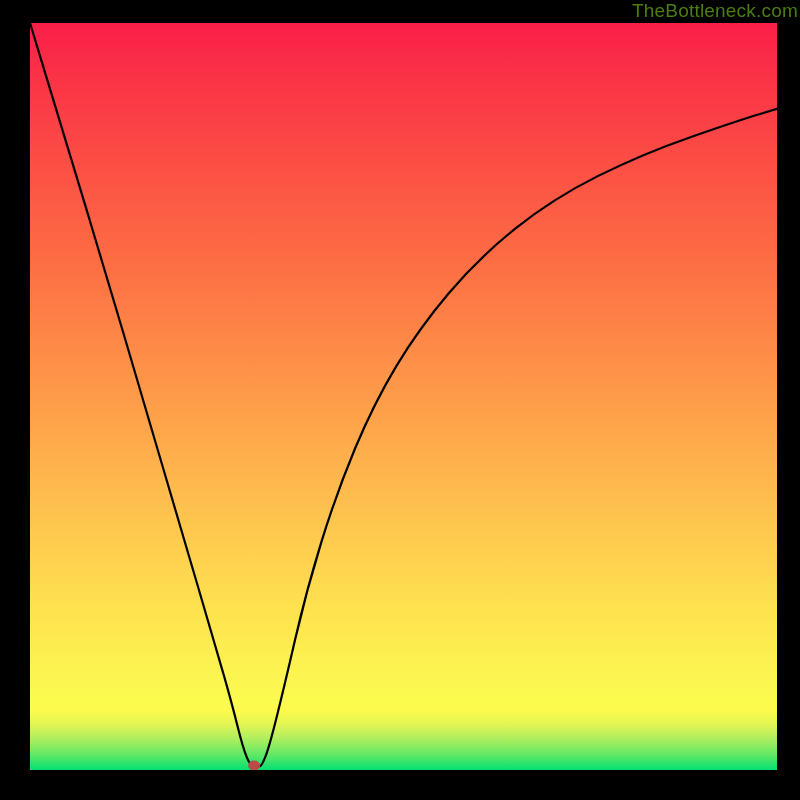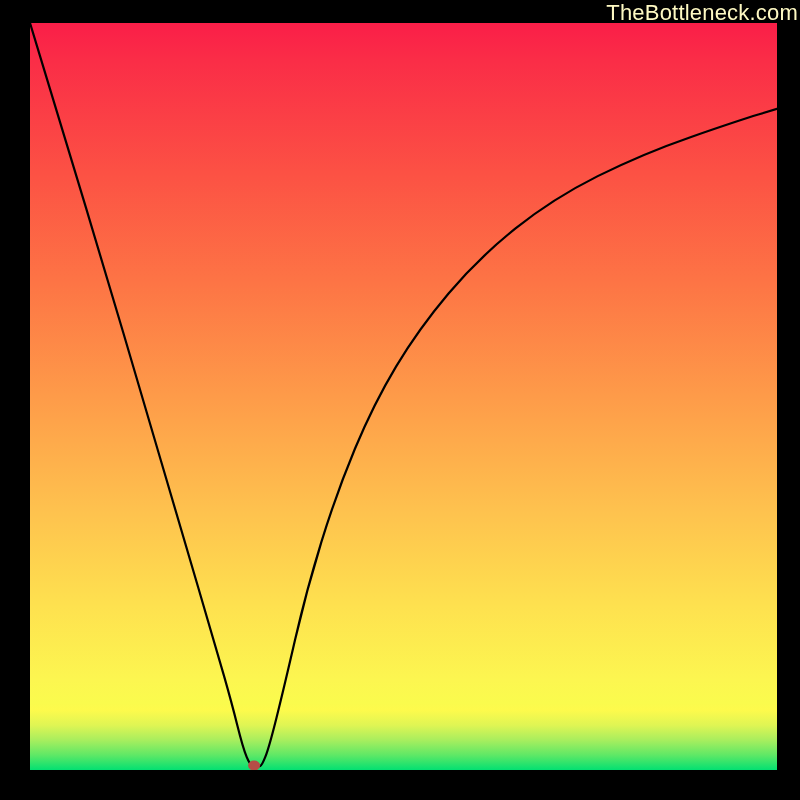--- a/index.html
+++ b/index.html
@@ -39,22 +39,22 @@
       #fc5144 80%,
       #fa2d47 95%,
       #fa1e48 100%
     );
     overflow: hidden;
   }
   .watermark {
     position: absolute;
     top: 0px;
     right: 2px;
-    color: #fef9c3;
-    font-size: 22px;
+    color: #4d7c0f;
+    font-size: 19px;
     font-weight: 500;
     letter-spacing: 0.2px;
   }
   svg {
     display: block;
   }
 </style>
 </head>
 <body>
 

